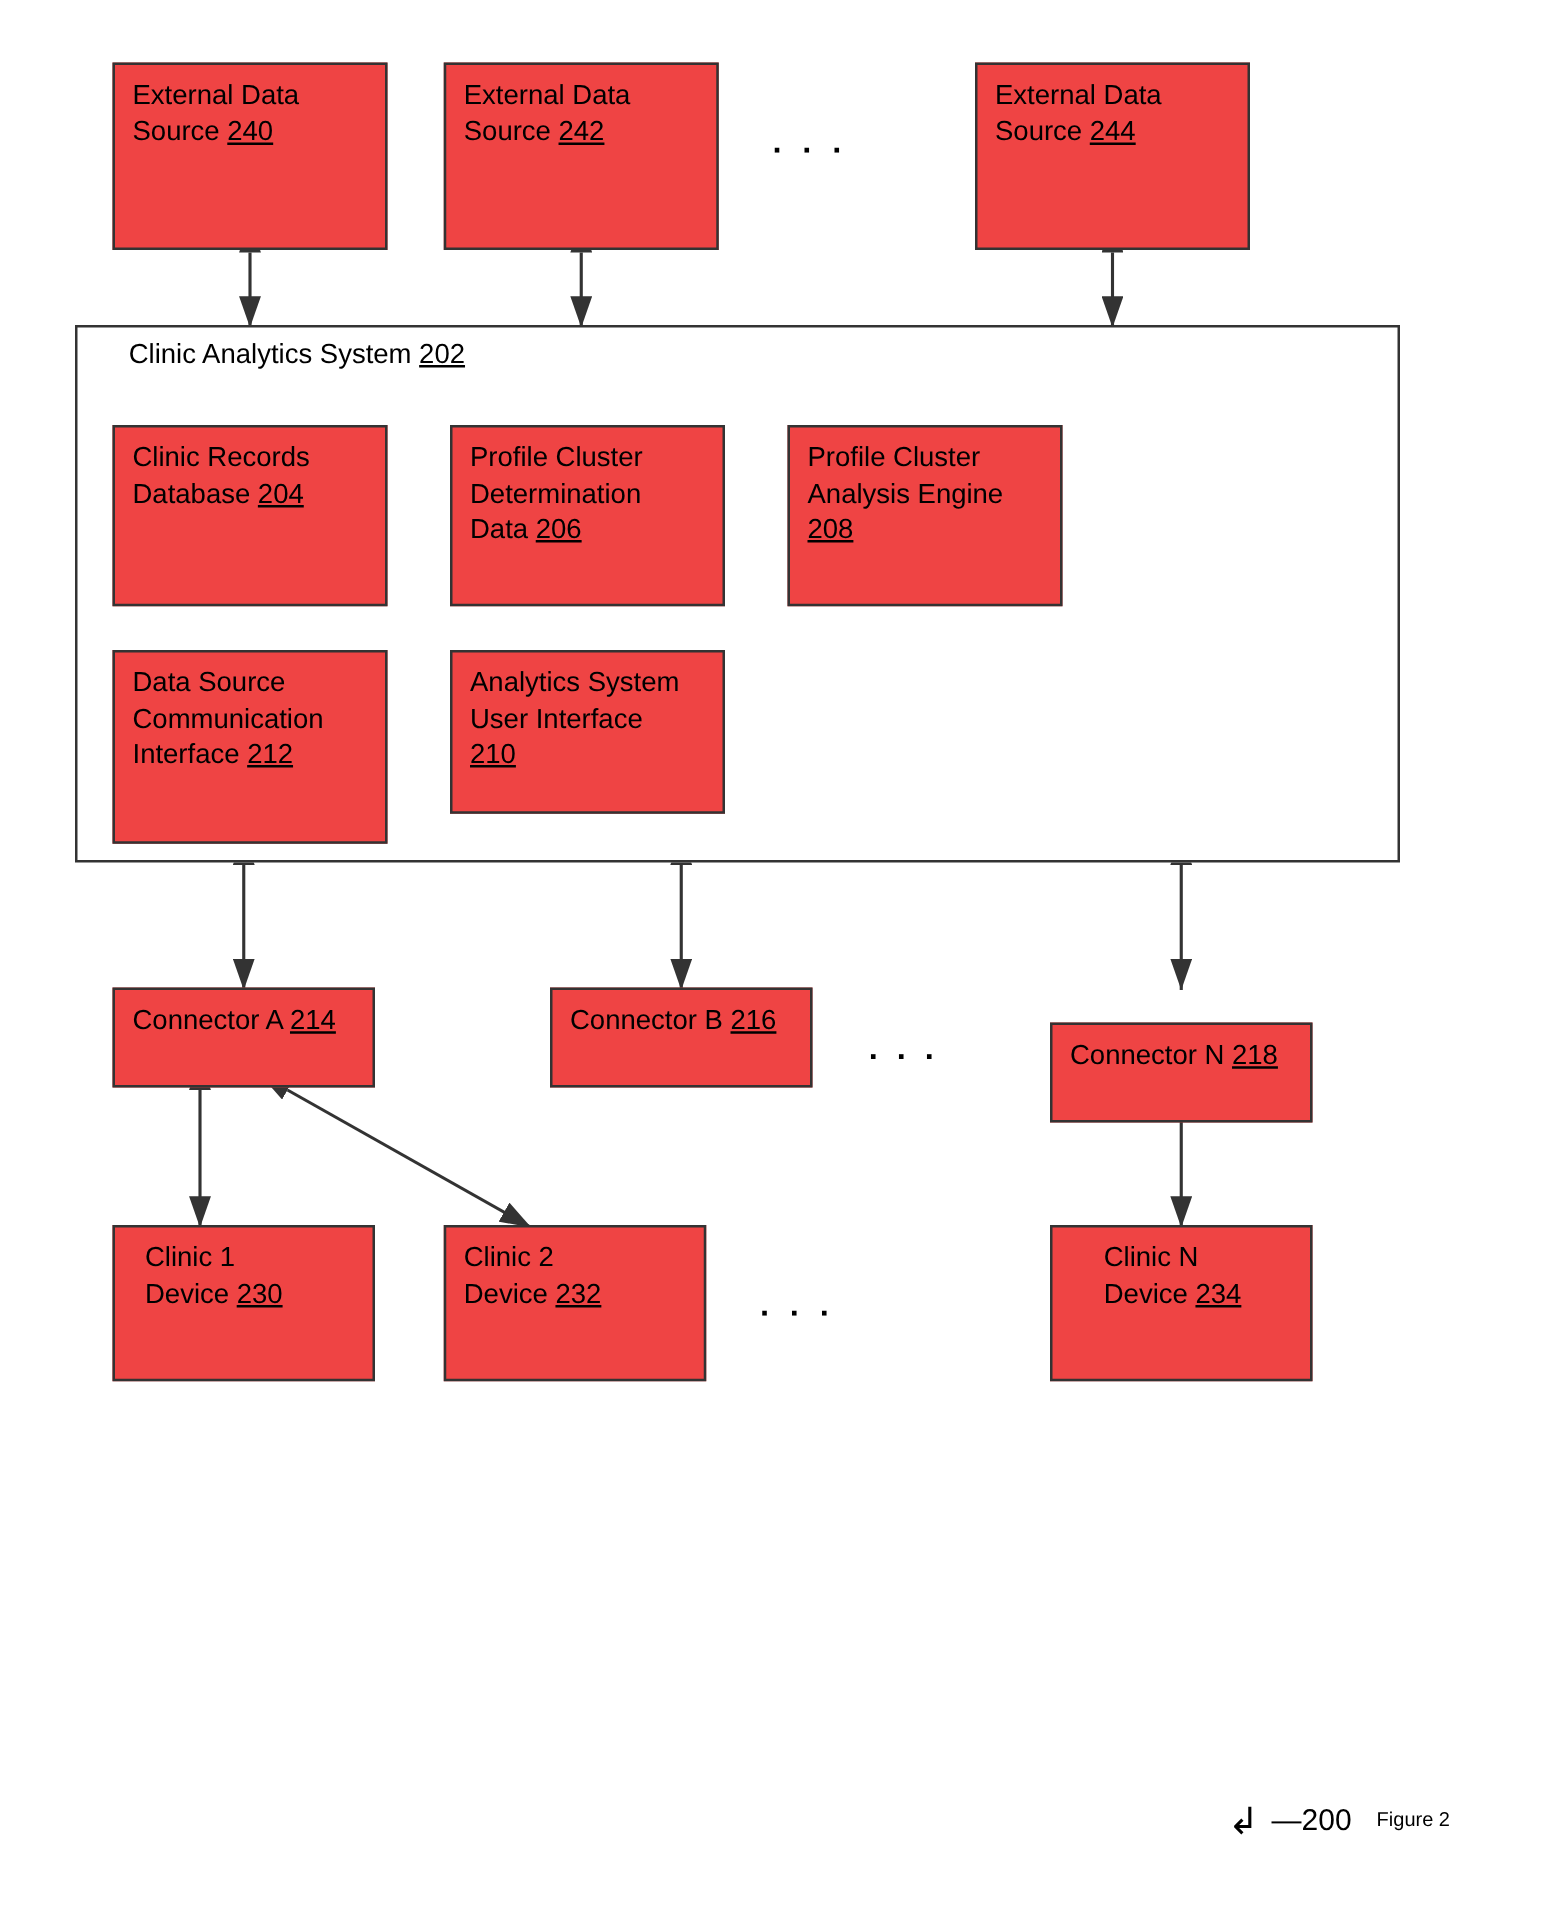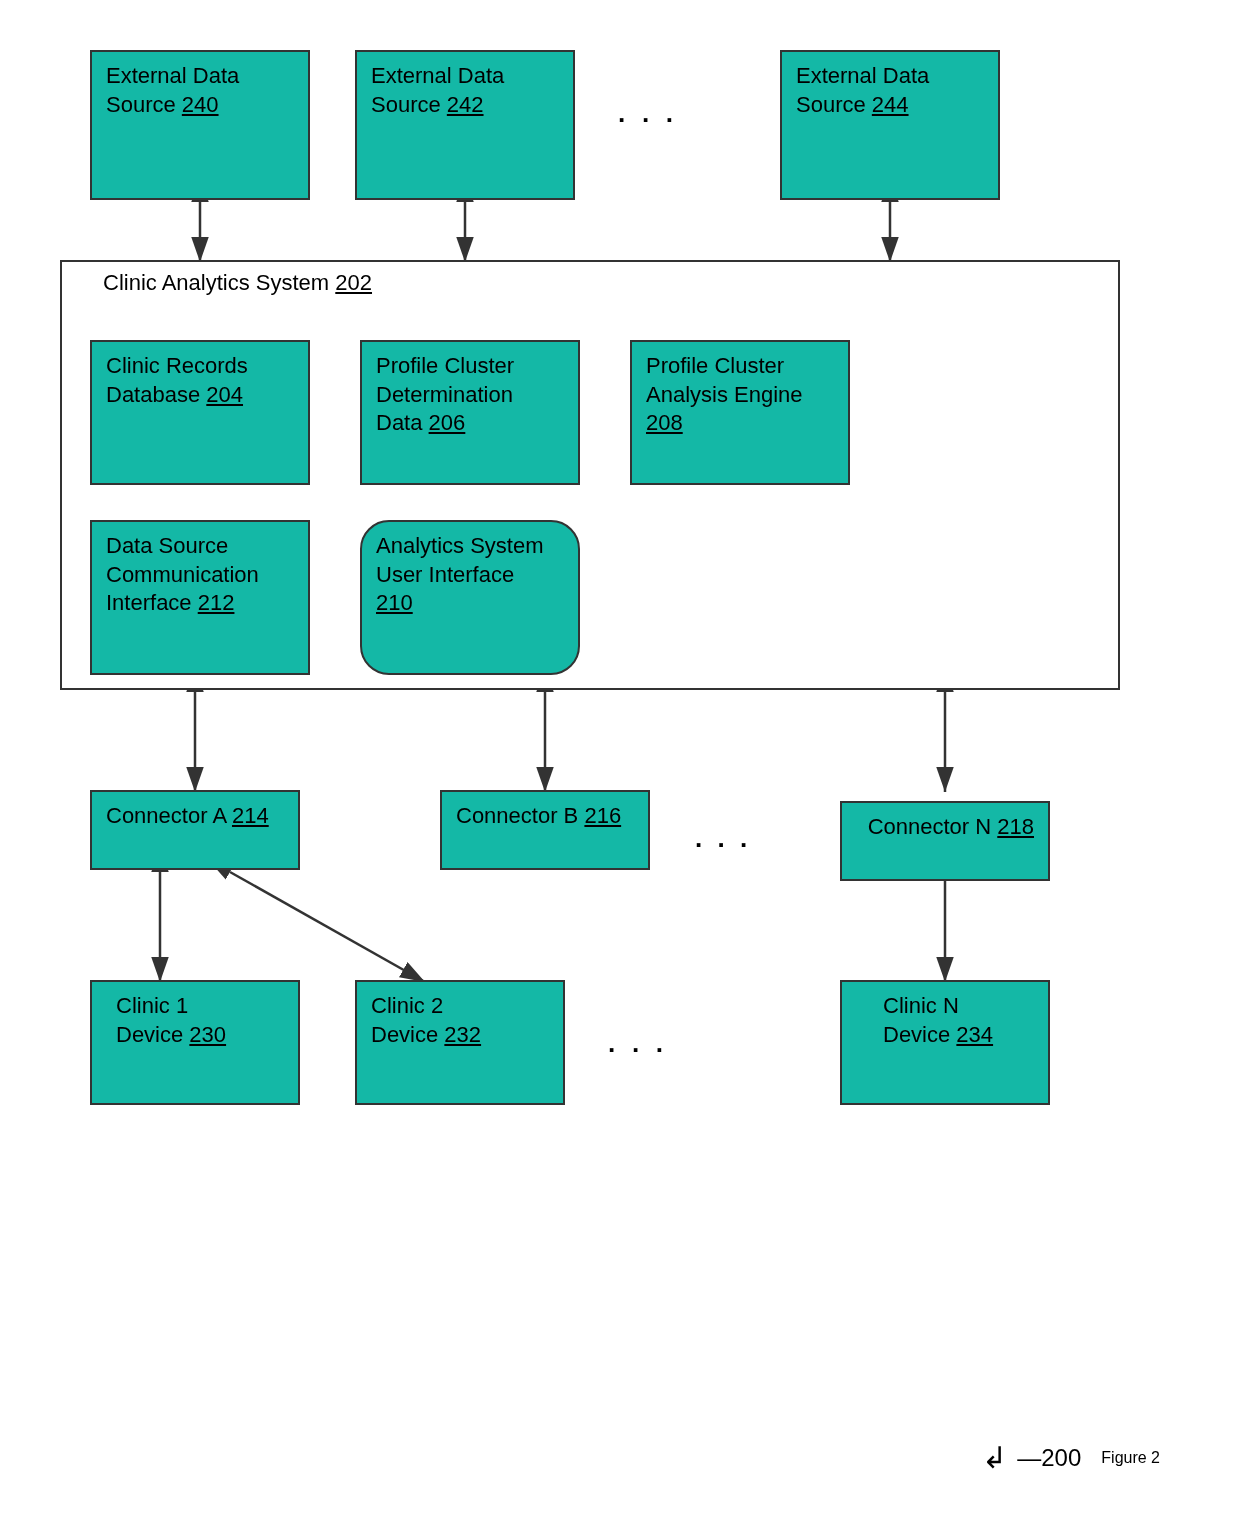--- a/index.html
+++ b/index.html
@@ -17,21 +17,21 @@
       top: 30px;
       left: 60px;
       width: 1120px;
       height: 1400px;
     }
 
     
     .box {
       position: absolute;
       border: 2px solid #333;
-      background: #14b8a6;
+      background: #ef4444;
       padding: 10px 14px;
       font-size: 22px;
       line-height: 1.3;
     }
 
     .box u {
       text-decoration: underline;
     }
 
     
@@ -71,26 +71,26 @@
     .clinic-analytics-label u {
       text-decoration: underline;
     }
 
     
     .clinic-records { left: 30px; top: 310px; width: 220px; height: 145px; }
     .profile-cluster-det { left: 300px; top: 310px; width: 220px; height: 145px; }
     .profile-cluster-eng { left: 570px; top: 310px; width: 220px; height: 145px; }
 
     .data-source-comm { left: 30px; top: 490px; width: 220px; height: 155px; }
-    .analytics-ui { left: 300px; top: 490px; width: 220px; height: 155px; border-radius: 29px; }
+    .analytics-ui { left: 300px; top: 490px; width: 220px; height: 131px; }
 
     
     .connector-a { left: 30px; top: 760px; width: 210px; height: 80px; }
     .connector-b { left: 380px; top: 760px; width: 210px; height: 80px; }
-    .connector-n { left: 780px; top: 771px; width: 210px; height: 80px; text-align: right; }
+    .connector-n { left: 780px; top: 788px; width: 210px; height: 80px; }
 
     .ellipsis-connectors {
       position: absolute;
       font-size: 26px;
       font-weight: bold;
       letter-spacing: 4px;
       top: 793px;
       left: 635px;
     }
 

